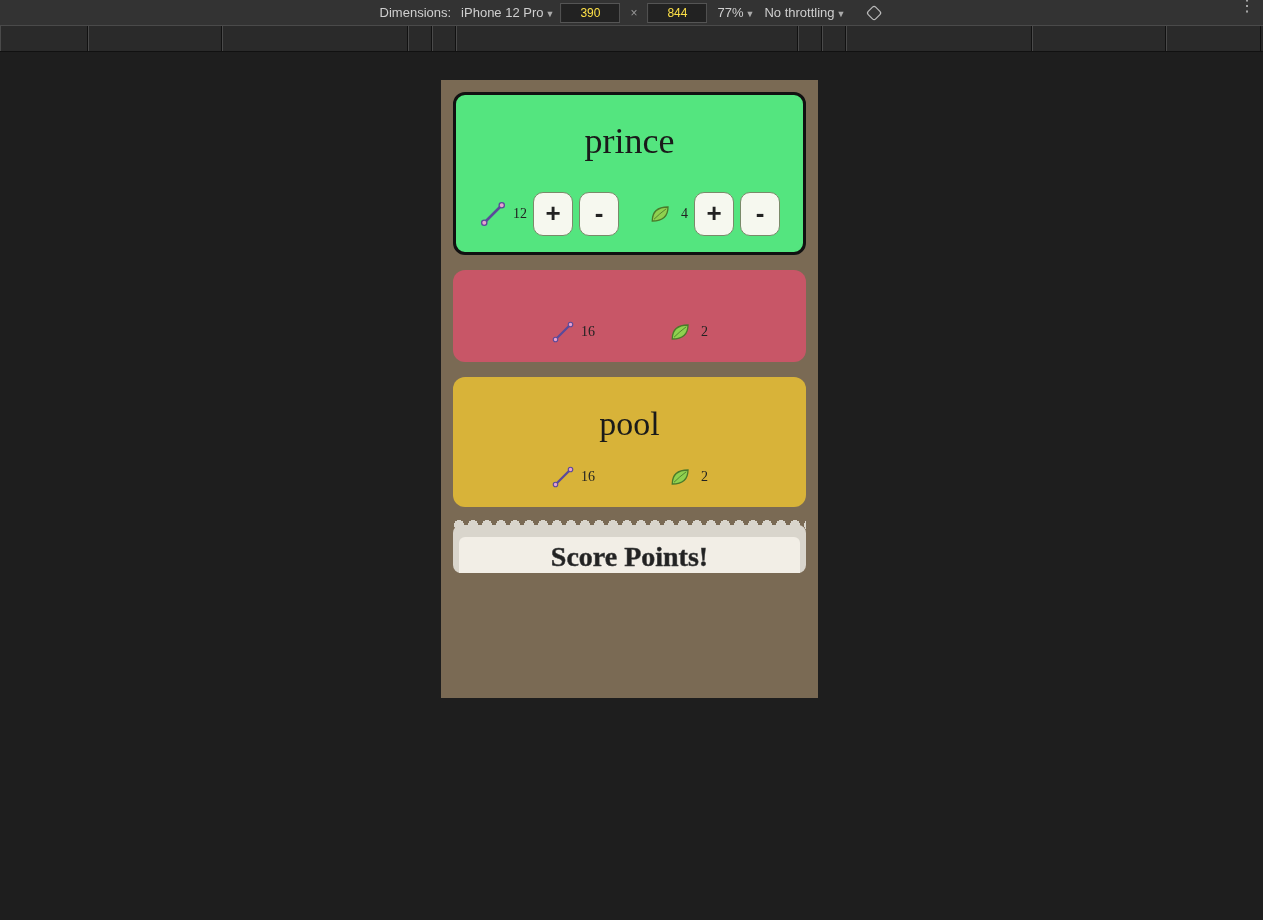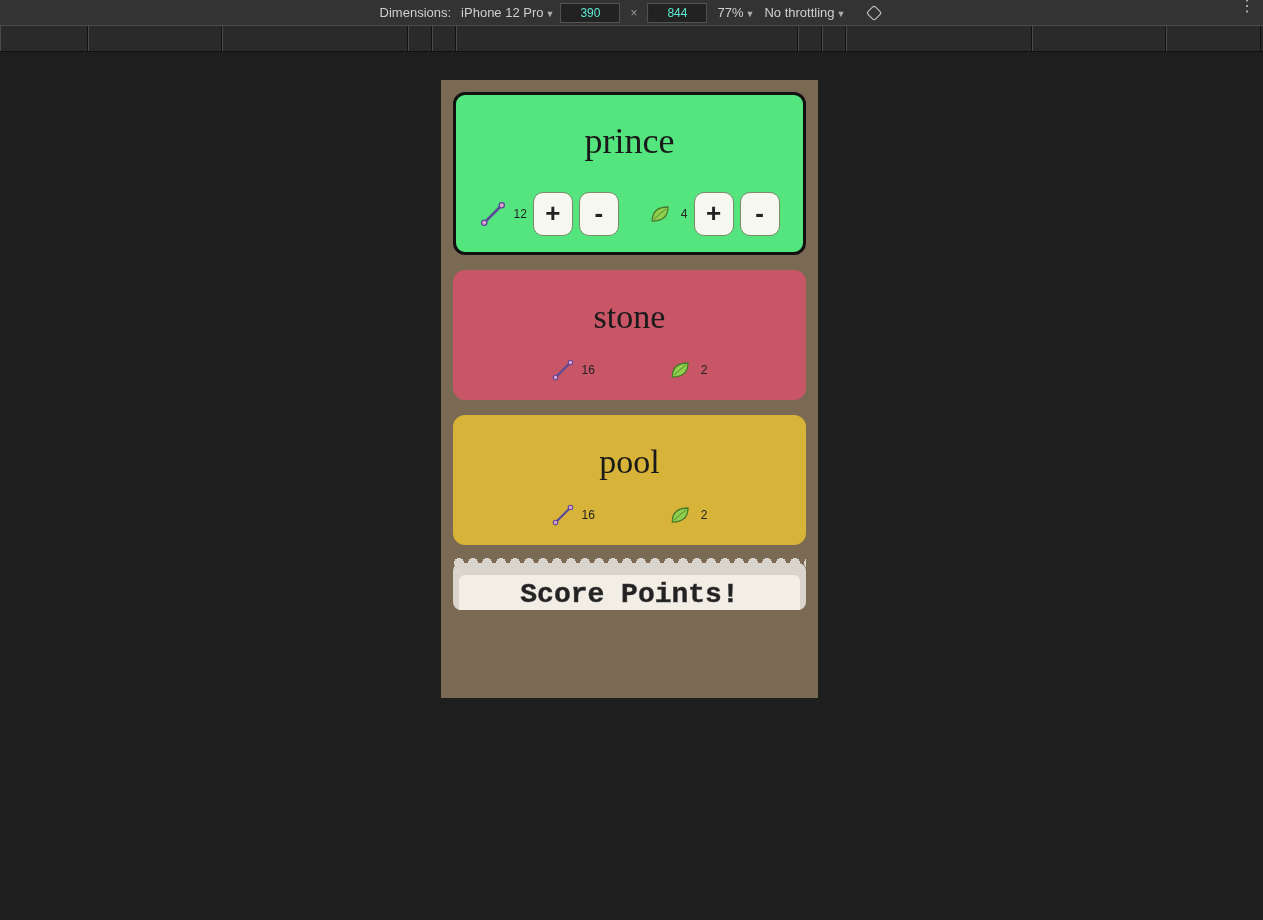--- a/index.html
+++ b/index.html
@@ -30,21 +30,21 @@
   display: flex;
   align-items: center;
   height: 100%;
   gap: 6px;
 }
 .dim-label { margin-right: 4px; }
 .tri { font-size: 9px; margin-left: 2px; color: #aaa; }
 .dim-input {
   background: #222;
   border: 1px solid #555;
-  color: #5eead4;
+  color: #fde047;
   width: 60px;
   height: 20px;
   text-align: center;
   font-size: 12px;
 }
 .dim-x { color: #999; margin: 0 4px; font-size: 12px; }
 .zoom-label, .throttle-label { margin-left: 4px; }
 .rotate-icon { width: 18px; height: 18px; margin-left: 14px; }
 .kebab {
   position: absolute;
@@ -110,21 +110,21 @@
   color: #222;
 }
 .stat-row.compact { margin-top: 20px; }
 .stat-group {
   display: flex;
   align-items: center;
   gap: 6px;
 }
 .stat-group.second { margin-left: 20px; }
 .stat-group.second.wide { margin-left: 64px; }
-.stat-num { font-family: Liberation Sans, sans-serif; font-size: 12px; }
+.stat-num { font-family: Liberation Serif, serif; font-size: 14px; }
 .pm-btn {
   width: 40px; height: 44px;
   background: #f6f8ef;
   border: 1px solid #7a8a6a;
   border-radius: 10px;
   font-size: 26px;
   font-weight: bold;
   line-height: 1;
   color: #222;
   cursor: pointer;
@@ -150,21 +150,21 @@
   background-size: 14px 12px;
 }
 .score-inner {
   background: #f2eee6;
   margin: 4px 6px 0 6px;
   border-radius: 6px 6px 0 0;
   padding: 4px 0 0 0;
   text-align: center;
 }
 .score-title {
-  font-family: Liberation Mono, monospace;
+  font-family: Liberation Serif, serif;
   font-size: 28px;
   font-weight: bold;
   color: #222;
   -webkit-text-stroke: 0.5px #444;
 }
 </style>
 </head>
 <body>
 
 <div class="devtools-bar">
@@ -233,21 +233,20 @@
               <span>+</span>
             </button>
           <button class="pm-btn">
               <span>-</span>
             </button>
         </div>
       </div>
     </div>
 
     <div class="card" style="background:#c85667">
-      <div class="card-title">stone</div>
       <div class="stat-row compact">
         <div class="stat-group">
           <svg class="icon-svg sm" viewBox="0 0 32 32">
             <line x1="6" y1="26" x2="26" y2="6" stroke="#5a4a9a" stroke-width="3" stroke-linecap="round"></line>
             <circle cx="6" cy="26" r="3" fill="#e9a0d0" stroke="#5a4a9a" stroke-width="1.5"></circle>
             <circle cx="26" cy="6" r="3" fill="#e9a0d0" stroke="#5a4a9a" stroke-width="1.5"></circle>
           </svg>
           <span class="stat-num">16</span>
         </div>
         <div class="stat-group second wide">

